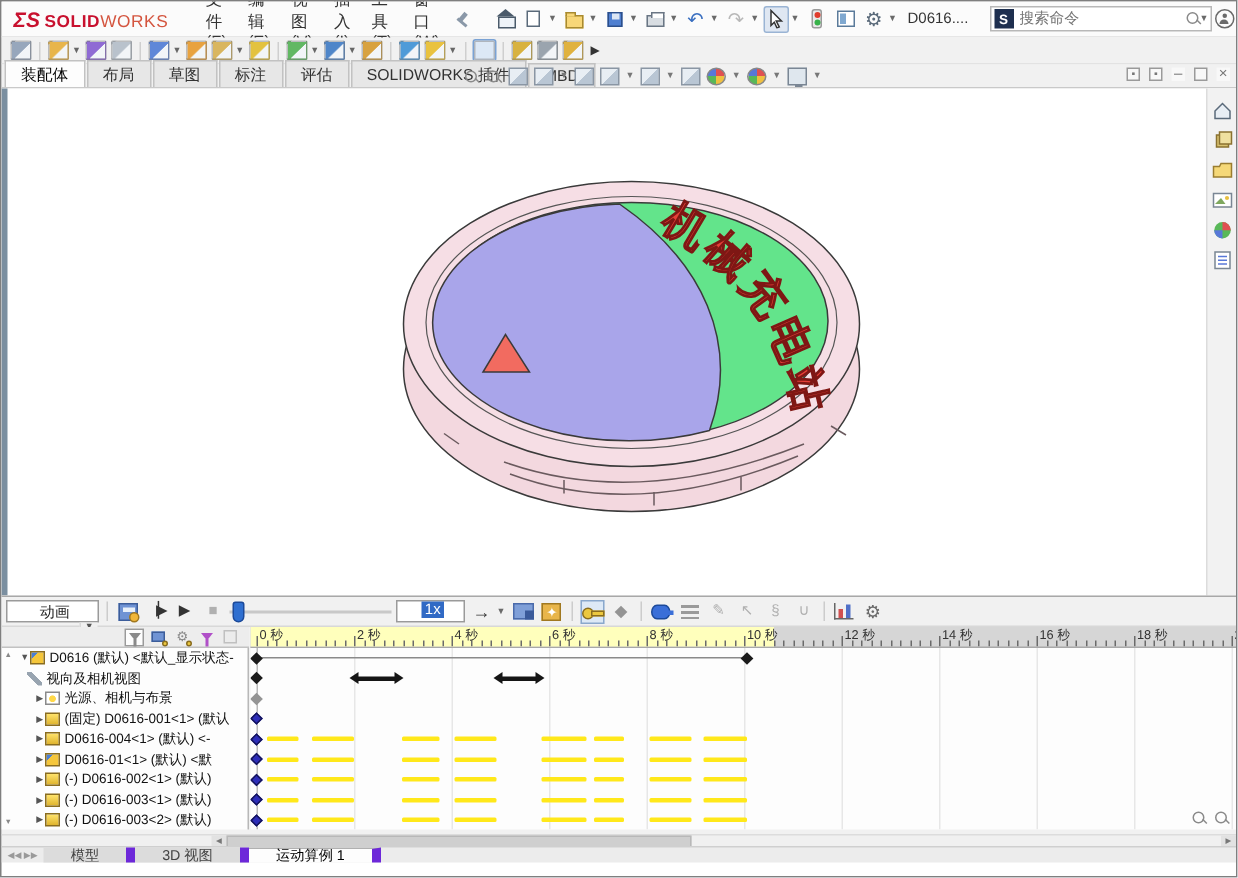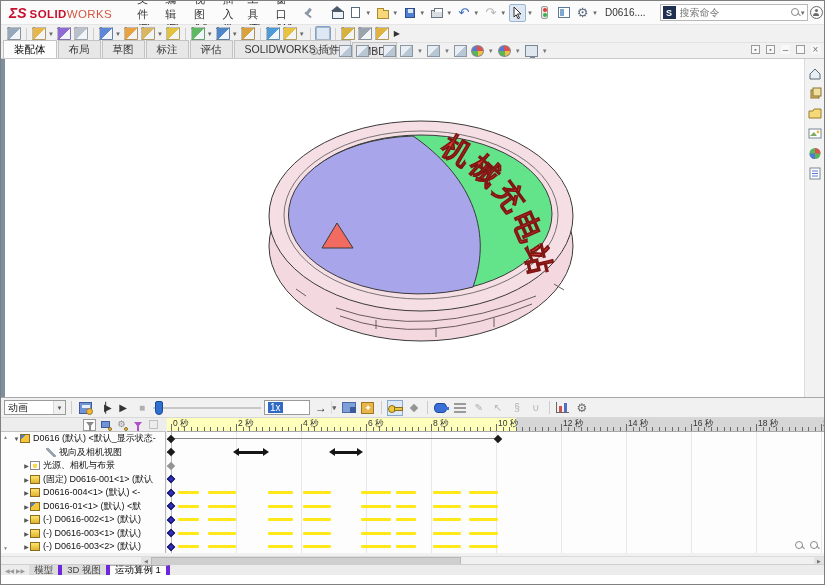--- a/index.html
+++ b/index.html
@@ -75,21 +75,21 @@
 
   
   #viewport{left:0;top:58px;width:823px;height:338px;background:#fff;}
   #leftstrip{left:0;top:58px;width:4px;height:338px;background:#7b8fa0;}
   #taskpane{right:0;top:58px;width:20px;height:338px;background:#f2f2f2;border-left:1px solid #dcdcdc;display:flex;flex-direction:column;align-items:center;padding-top:8px;gap:7px;}
   .tp-ic{width:14px;height:13px;display:flex;align-items:center;justify-content:center;}
 
   
   #motion{left:0;top:396px;width:823px;height:159px;border-top:1px solid #a8a8a8;background:#f1f1f1;}
   #mtoolbar{position:absolute;left:0;top:0;width:823px;height:20px;display:flex;align-items:center;padding-left:3px;gap:3px;background:#f1f1f1;border-bottom:1px solid #d8d8d8;}
-  .combo{height:15px;background:#fff;border:1px solid #9a9a9a;display:flex;align-items:center;font-size:10px;padding-left:3px;}
+  .combo{height:15px;background:#fff;border:1px solid #9a9a9a;display:flex;align-items:center;font-size:10px;padding-left:3px;flex-direction:column;}
   .combo .cdd{margin-left:auto;width:12px;height:100%;display:flex;align-items:center;justify-content:center;font-size:6px;color:#555;border-left:1px solid #d8d8d8;background:#f0f0f0;}
   .mt-ic{width:16px;height:16px;display:flex;align-items:center;justify-content:center;font-size:10px;color:#333;}
   .mt-ic.dis{color:#b0b0b0;}
   .mt-ic.pressed{border:1px solid #8aa8cc;background:#dde9f6;}
   .mt-sep{width:1px;height:13px;background:#cccccc;margin:0 2px;}
   #tslider{width:108px;height:14px;position:relative;}
   #tslider .track{position:absolute;left:0;right:0;top:6px;height:2px;background:#c8c8c8;}
   #tslider .thumb{position:absolute;left:2px;top:0;width:8px;height:14px;background:#2f6fd0;border:1px solid #1c4a9a;border-radius:2px 2px 4px 4px;}
   .calc-ic{width:13px;height:12px;background:#6f93d4;border:1px solid #3c5d9a;position:relative;}
   .calc-ic:before{content:"";position:absolute;left:2px;top:2px;width:8px;height:3px;background:#e8f0fa;}
@@ -145,21 +145,21 @@
   .vspan:before{content:"";position:absolute;left:-5px;top:-3px;border-top:4.5px solid transparent;border-bottom:4.5px solid transparent;border-right:6px solid #151515;}
   .vspan:after{content:"";position:absolute;right:-5px;top:-3px;border-top:4.5px solid transparent;border-bottom:4.5px solid transparent;border-left:6px solid #151515;}
   #tlzoom{position:absolute;right:4px;bottom:2px;display:flex;align-items:center;gap:4px;}
 
   
   #hscroll{left:0;top:555px;width:823px;height:8px;background:#f0f0f0;border-top:1px solid #dcdcdc;}
   #hscroll .sbtn{position:absolute;top:0;width:10px;height:8px;background:#e2e2e2;color:#777;font-size:5px;display:flex;align-items:center;justify-content:center;}
   #hscroll .sthumb{position:absolute;left:150px;top:0;width:310px;height:8px;background:#cfcfcf;border:1px solid #b8b8b8;}
   #sheettabs{left:0;top:563px;width:823px;height:11px;background:#ececec;border-top:1px solid #cfcfcf;display:flex;align-items:stretch;}
   .tabnav{display:flex;align-items:center;gap:1px;padding:0 4px;color:#9a9a9a;font-size:6px;}
-  .stab{font-size:9.5px;padding:0 5px;display:flex;align-items:center;color:#444;background:#dcdcdc;border-right:4px solid #6d28d9;white-space:nowrap;}
+  .stab{font-size:9.5px;padding:0 18px;display:flex;align-items:center;color:#444;background:#dcdcdc;border-right:6px solid #6d28d9;white-space:nowrap;}
   .stab.active{background:#fdfdfd;color:#000;border-top:1px solid #b0b0b0;}
   #statusbar{left:0;top:574px;width:823px;height:10px;background:#f0f0f0;border-top:1px solid #d8d8d8;display:flex;align-items:center;font-size:8.5px;color:#333;padding:0 4px;}
   #statusbar .right{margin-left:auto;display:flex;align-items:center;gap:12px;}
   .grip{width:8px;height:8px;background:
     radial-gradient(circle at 7px 1px,#9a9a9a 1px,transparent 1.2px),
     radial-gradient(circle at 7px 5px,#9a9a9a 1px,transparent 1.2px),
     radial-gradient(circle at 3px 5px,#9a9a9a 1px,transparent 1.2px);}
   .globe-ic{width:10px;height:10px;border:1px solid #8a8a8a;border-radius:50%;position:relative;}
   .globe-ic:before{content:"";position:absolute;left:4px;top:0;width:1px;height:8px;background:#8a8a8a;}
   .globe-ic:after{content:"";position:absolute;left:0;top:3.5px;width:8px;height:1px;background:#8a8a8a;}
@@ -573,21 +573,21 @@
 
     <div id="treepane">
       <span class="tscroll" style="top:2px;">▲</span>
       <span class="tscroll" style="bottom:2px;">▼</span>
       <div id="treerows">
           <div class="trow" style="padding-left: 12px;">
             <span class="texp">▼</span>
             <span class="tic ic-assembly"></span>
             <span>D0616 (默认) &lt;默认_显示状态-</span>
           </div>
-          <div class="trow" style="padding-left: 10px; margin-left: 28px;">
+          <div class="trow" style="padding-left: 10px;">
             <span class="texp"></span>
             <span class="tic ic-orientation"></span>
             <span>视向及相机视图</span>
           </div>
           <div class="trow" style="padding-left: 22px;">
             <span class="texp">▶</span>
             <span class="tic ic-lights"></span>
             <span>光源、相机与布景</span>
           </div>
           <div class="trow" style="padding-left: 22px;">

